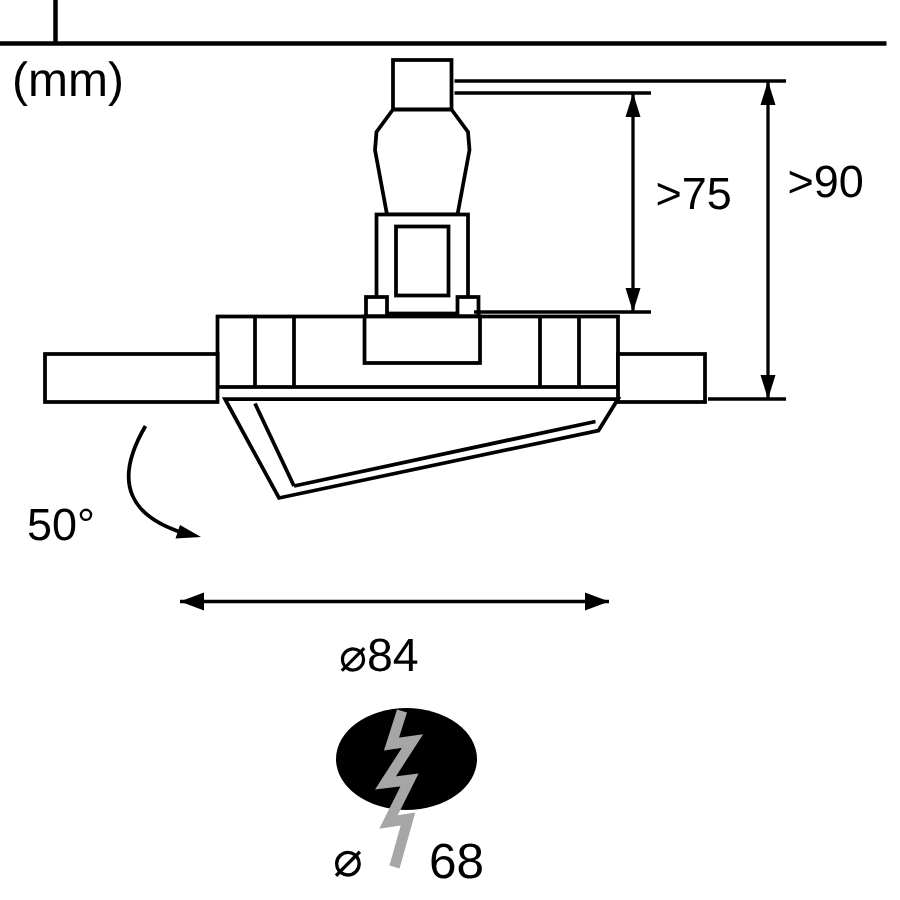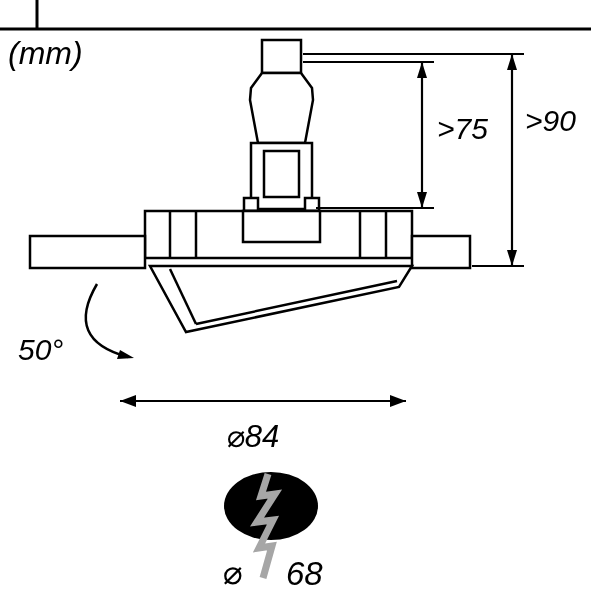--- a/index.html
+++ b/index.html
@@ -6,21 +6,20 @@
     margin: 0;
     padding: 0;
     background: #ffffff;
   }
   #stage {
     position: relative;
     width: 591px;
     height: 600px;
     background: #ffffff;
     overflow: hidden;
-    font-style: italic;
   }
   svg {
     position: absolute;
     left: 0;
     top: 0;
   }
   svg text {
     font-family: "Liberation Sans", "DejaVu Sans", sans-serif;
     fill: #000000;
   }

